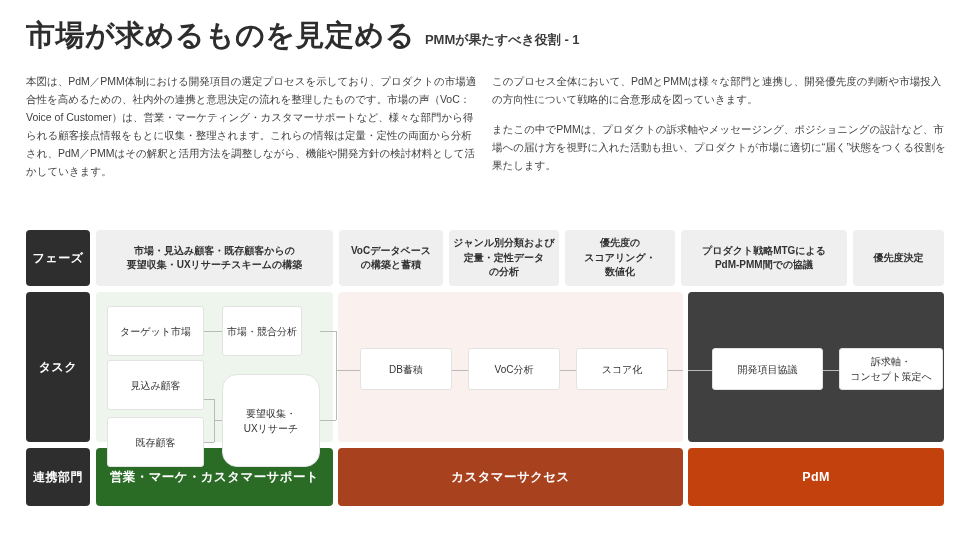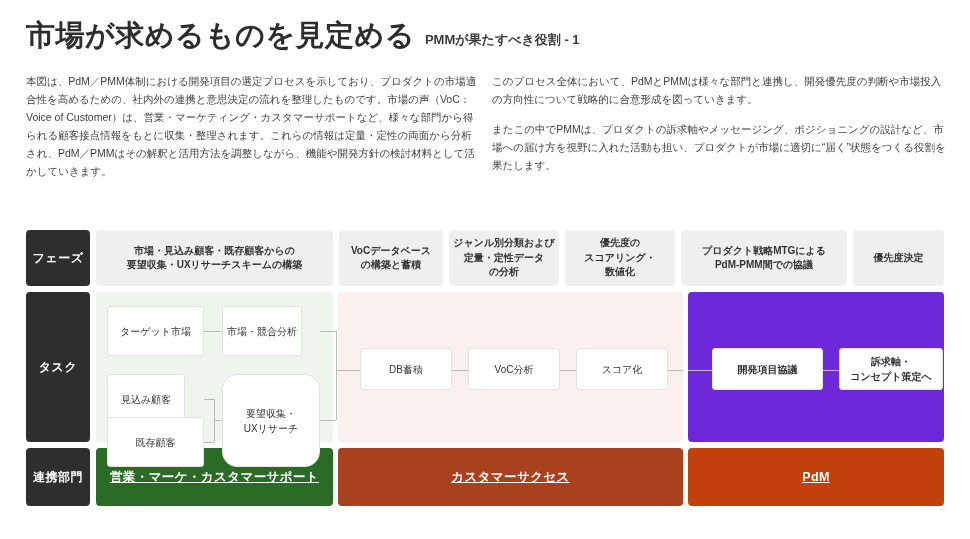--- a/index.html
+++ b/index.html
@@ -60,38 +60,38 @@
     padding:0 4px;box-sizing:border-box;
   }
   .head-cell + .head-cell{margin-left:6px;}
 
   
   .row-task{height:150px;margin-bottom:6px;}
   .band{border-radius:4px;position:relative;box-sizing:border-box;}
   .band + .band{margin-left:5px;}
   .band-green{background:#eef5ec;}
   .band-pink{background:#faf0ee;}
-  .band-blue{background:#6d28d9;font-weight:bold;}
+  .band-blue{background:#404040;}
 
   .node{
     position:absolute;background:#ffffff;border:1px solid #e3e3e3;border-radius:3px;
     display:flex;align-items:center;justify-content:center;text-align:center;
     font-size:10px;color:#333;line-height:1.5;box-sizing:border-box;
     z-index:2;
   }
   .conn{position:absolute;background:#b9b9b9;z-index:1;}
   .conn.h{height:1px;}
   .conn.v{width:1px;}
 
   
   .row-dept{height:58px;}
   .dept-cell{
     border-radius:4px;display:flex;align-items:center;justify-content:center;
     color:#ffffff;font-size:12.5px;font-weight:bold;letter-spacing:0.4px;
-    text-align:center;box-sizing:border-box;text-decoration:underline;
+    text-align:center;box-sizing:border-box;
   }
   .dept-cell + .dept-cell{margin-left:5px;}
 </style>
 </head>
 <body>
 
 <div class="page">
 
   <div class="title-row">
     <div class="main-title">市場が求めるものを見定める</div>
@@ -133,21 +133,21 @@
       <div class="cols">
 
         <div class="band band-green" style="flex:0 0 237px;">
           <div class="conn h" style="left:108px;top:39px;width:18px;"></div>
           <div class="conn h" style="left:108px;top:107px;width:10px;"></div>
           <div class="conn h" style="left:108px;top:150px;width:10px;"></div>
           <div class="conn v" style="left:118px;top:107px;height:43px;"></div>
           <div class="conn h" style="left:118px;top:128px;width:8px;"></div>
 
           <div class="node" style="left:11px;top:14px;width:97px;height:50px;">ターゲット市場</div>
-          <div class="node" style="left:11px;top:82px;width:78px;height:50px;">見込み顧客</div>
+          <div class="node" style="left:11px;top:68px;width:97px;height:50px;">見込み顧客</div>
           <div class="node" style="left:11px;top:125px;width:97px;height:50px;">既存顧客</div>
           <div class="node" style="left:126px;top:14px;width:80px;height:50px;">市場・競合分析</div>
           <div class="node" style="left:126px;top:82px;width:98px;height:93px;white-space:pre-line;border-radius:15px;">要望収集・
 UXリサーチ</div>
 
           <div class="conn h" style="left:224px;top:39px;width:16px;"></div>
           <div class="conn v" style="left:240px;top:39px;height:39px;"></div>
           <div class="conn h" style="left:224px;top:128px;width:16px;"></div>
           <div class="conn v" style="left:240px;top:78px;height:50px;"></div>
           <div class="conn h" style="left:240px;top:78px;width:10px;"></div>

